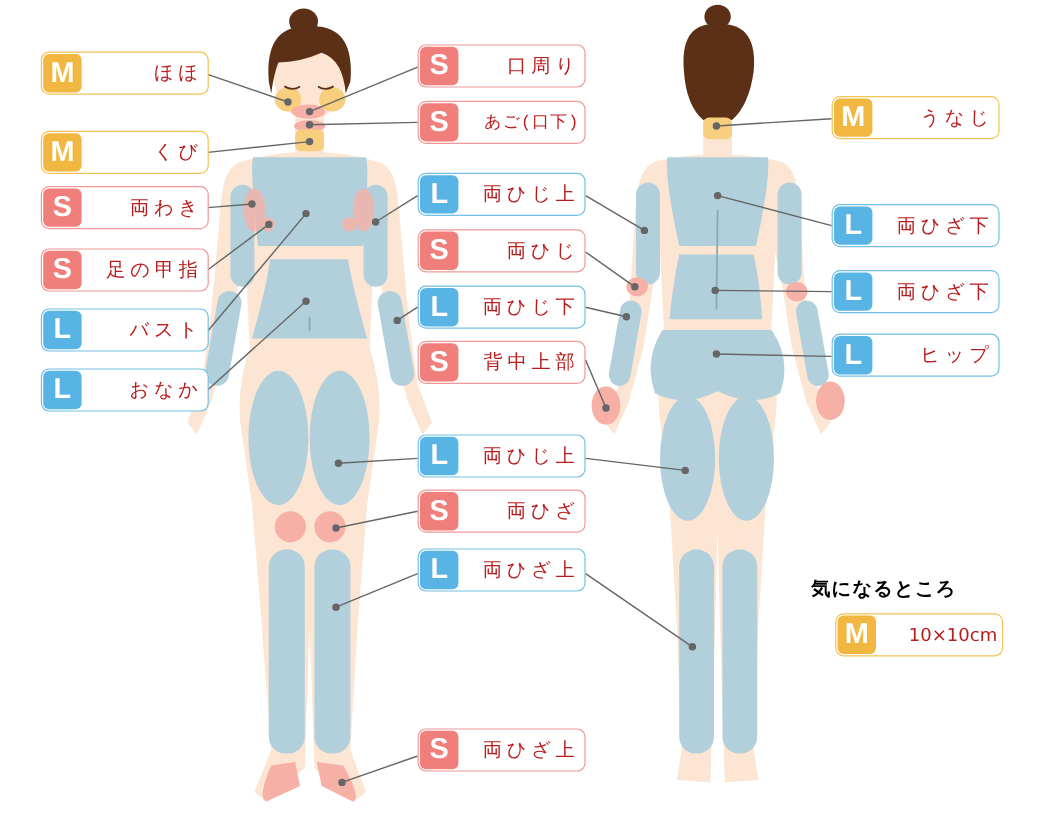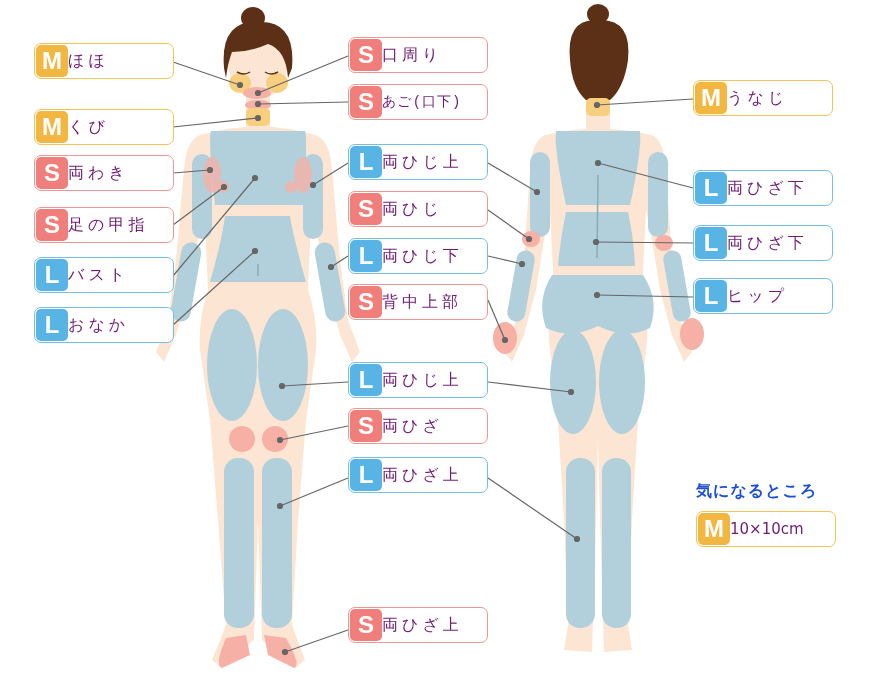--- a/index.html
+++ b/index.html
@@ -1,28 +1,28 @@
 <!DOCTYPE html>
 <html><head>
 <meta charset="utf-8">
 <style>
   html,body{margin:0;padding:0;background:#ffffff;}
   body{width:869px;height:688px;position:relative;overflow:hidden;font-family:"DejaVu Sans","Liberation Sans",sans-serif;}
   #figure{position:absolute;left:0;top:0;width:869px;height:688px;}
   .lbl{position:absolute;height:36px;box-sizing:border-box;background:#fff;border:1.5px solid #ccc;border-radius:7px;display:flex;align-items:center;}
   .lbl .badge{width:32px;height:32px;margin-left:1px;border-radius:5px;color:#fff;font-weight:bold;font-size:24px;display:flex;align-items:center;justify-content:center;font-family:"Liberation Sans","DejaVu Sans",sans-serif;flex:none;}
-  .lbl .txt{flex:1;text-align:left;color:#701a75;font-size:16px;letter-spacing:4px;padding-right:4px;white-space:nowrap;}
+  .lbl .txt{flex:1;text-align:right;color:#b91c1c;font-size:16px;letter-spacing:4px;padding-right:4px;white-space:nowrap;}
   .lbl.M{border-color:#f4c255;}
   .lbl.M .badge{background:#f2b740;}
   .lbl.S{border-color:#ef9896;}
   .lbl.S .badge{background:#f07f7b;}
   .lbl.L{border-color:#74bfe8;}
   .lbl.L .badge{background:#59b4e6;}
   .lbl .txt.small{font-size:14px;letter-spacing:1px;font-family:Liberation Mono, monospace;}
-  #legend-title{position:absolute;left:696px;top:481px;font-size:16px;font-weight:bold;color:#1d4ed8;letter-spacing:1px;}
+  #legend-title{position:absolute;left:676px;top:481px;font-size:16px;font-weight:bold;color:#000000;letter-spacing:1px;}
   #legend-box .txt{letter-spacing:0;font-size:15px;}
 </style>
 </head>
 <body>
 
 <svg id="figure" width="869" height="688" viewBox="0 0 869 688" xmlns="http://www.w3.org/2000/svg">
 
   <g>
 
     <g fill="#fce6d3">

